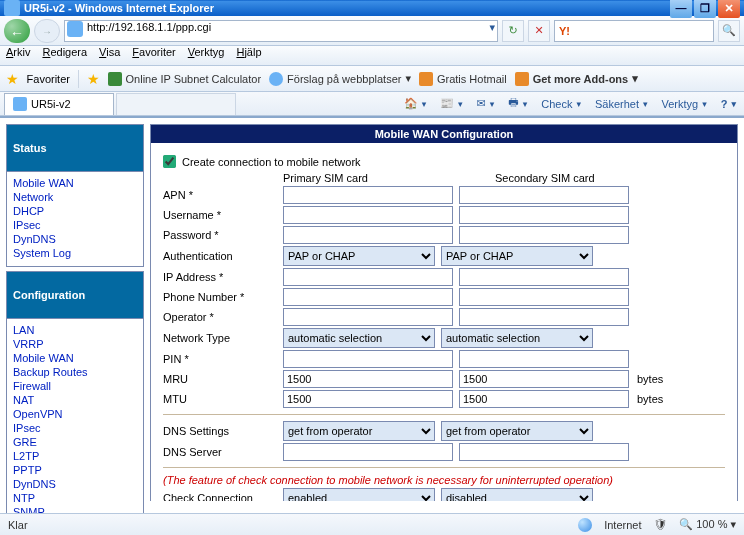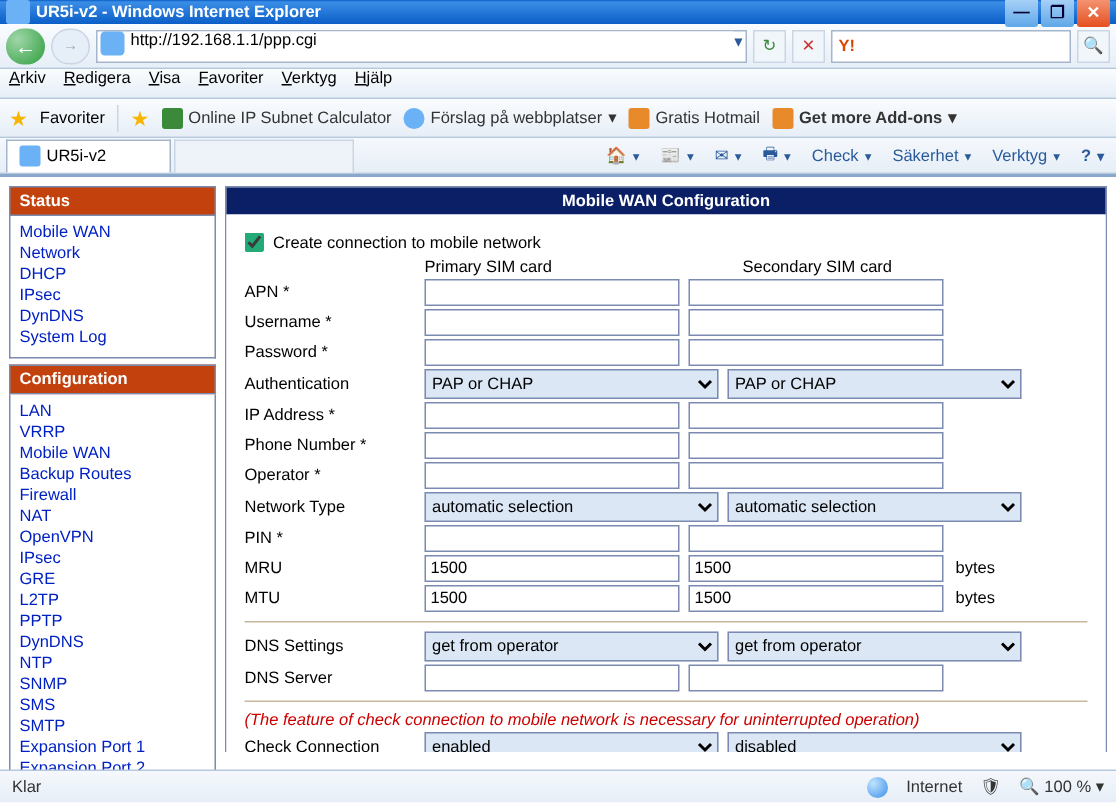--- a/index.html
+++ b/index.html
@@ -43,31 +43,31 @@
 .tabrow { height: 24px; background: linear-gradient(#f5f8fc,#e6eef7); border-bottom:1px solid #b6c8de; display:flex; align-items:center; padding:0 4px; }
 .tab { height:22px; background:#fff; border:1px solid #a5b6cc; border-bottom:none; display:flex; align-items:center; padding:0 8px; gap:4px; min-width:110px; }
 .tab .ieicon { width:14px; height:14px; background:#6ab2f5; border-radius:2px; }
 .tabrow .rtools { margin-left:auto; display:flex; align-items:center; gap:6px; color:#2a5a9a; }
 .tabrow .rtools .tbtn { display:flex; align-items:center; gap:2px; padding:0 4px; }
 .tabrow .rtools .drop::after { content:'▾'; font-size:9px; margin-left:2px; color:#2a5a9a; }
 
 
 .content { display:flex; height: calc(100% - 28px - 30px - 20px - 26px - 24px - 22px); background:#fff; border-top:2px solid #8aa8cc; }
 .sidebar { width: 150px; padding: 6px; }
-.sidehead { background:#c2410c; color:#fff; font-weight:bold; padding:3px 6px; border:1px solid #7a8ab0; }
+.sidehead { background:#0369a1; color:#fff; font-weight:bold; padding:17px 6px; border:1px solid #7a8ab0; }
 .sidelist { border:1px solid #7a8ab0; border-top:none; background:#fff; padding:4px 6px 6px; }
 .sidelist div { color:#0020c2; padding:1px 0; cursor:pointer; }
 .main { flex:1; padding:6px 6px 6px 0; overflow:auto; }
 .mainbox { border:1px solid #7a8ab0; }
 .mainhead { background:#0b1f66; color:#fff; font-weight:bold; text-align:center; padding:3px; }
 .mainbody { background:#fff; padding:8px 12px; }
 .row { display:flex; align-items:center; margin:2px 0; }
 .row .lab { width:120px; }
 .row input[type=text] { width:170px; height:18px; border:1px solid #7a8ab0; padding:0 3px; margin-right:6px; }
-.row select { width:196px; height:20px; border:1px solid #7a8ab0; background:#dbe7f5; margin-right:6px; }
+.row select { width:152px; height:20px; border:1px solid #7a8ab0; background:#dbe7f5; margin-right:6px; }
 .row .unit { margin-left:2px; }
 .colhead { display:flex; margin-left:120px; margin-bottom:2px; }
 .colhead div { width:212px; }
 .hr { border-top:1px solid #c7b89e; margin:6px 0; }
 .note { color:#c00; font-style:italic; }
 .checkbox { display:flex; align-items:center; gap:6px; margin:4px 0; }
 .checkbox input { accent-color:#2a7; }
 
 
 .statusbar { position:absolute; bottom:0; left:0; right:0; height:22px; background:linear-gradient(#f5f8fc,#e6eef7); border-top:1px solid #b6c8de; display:flex; align-items:center; padding:0 8px; gap:12px; color:#333; }

